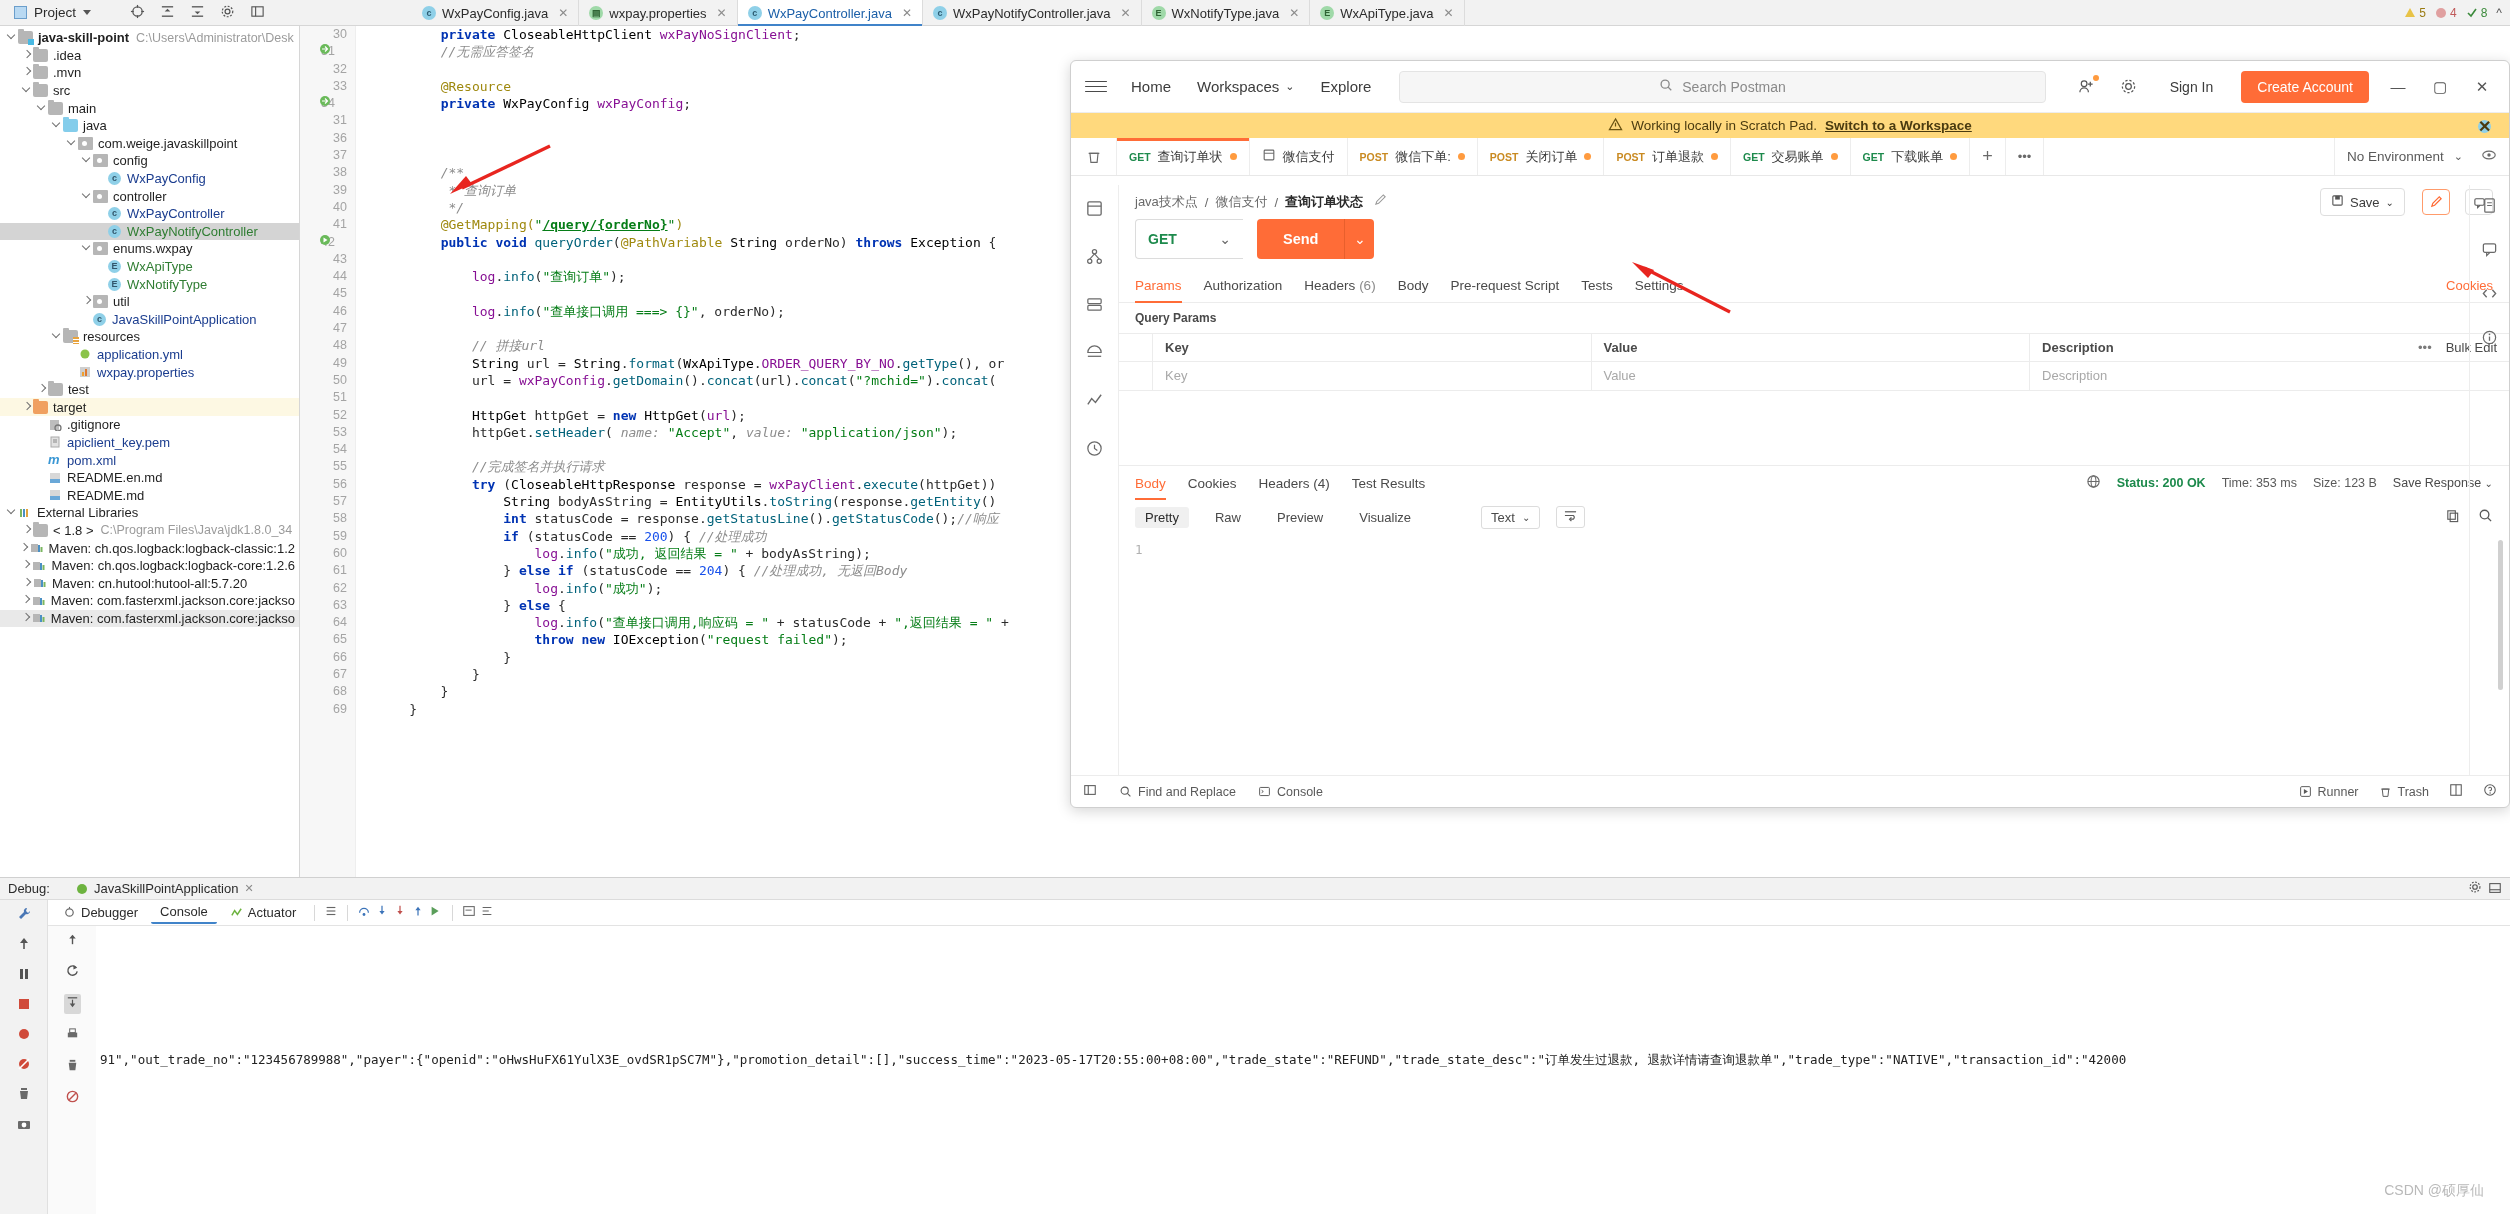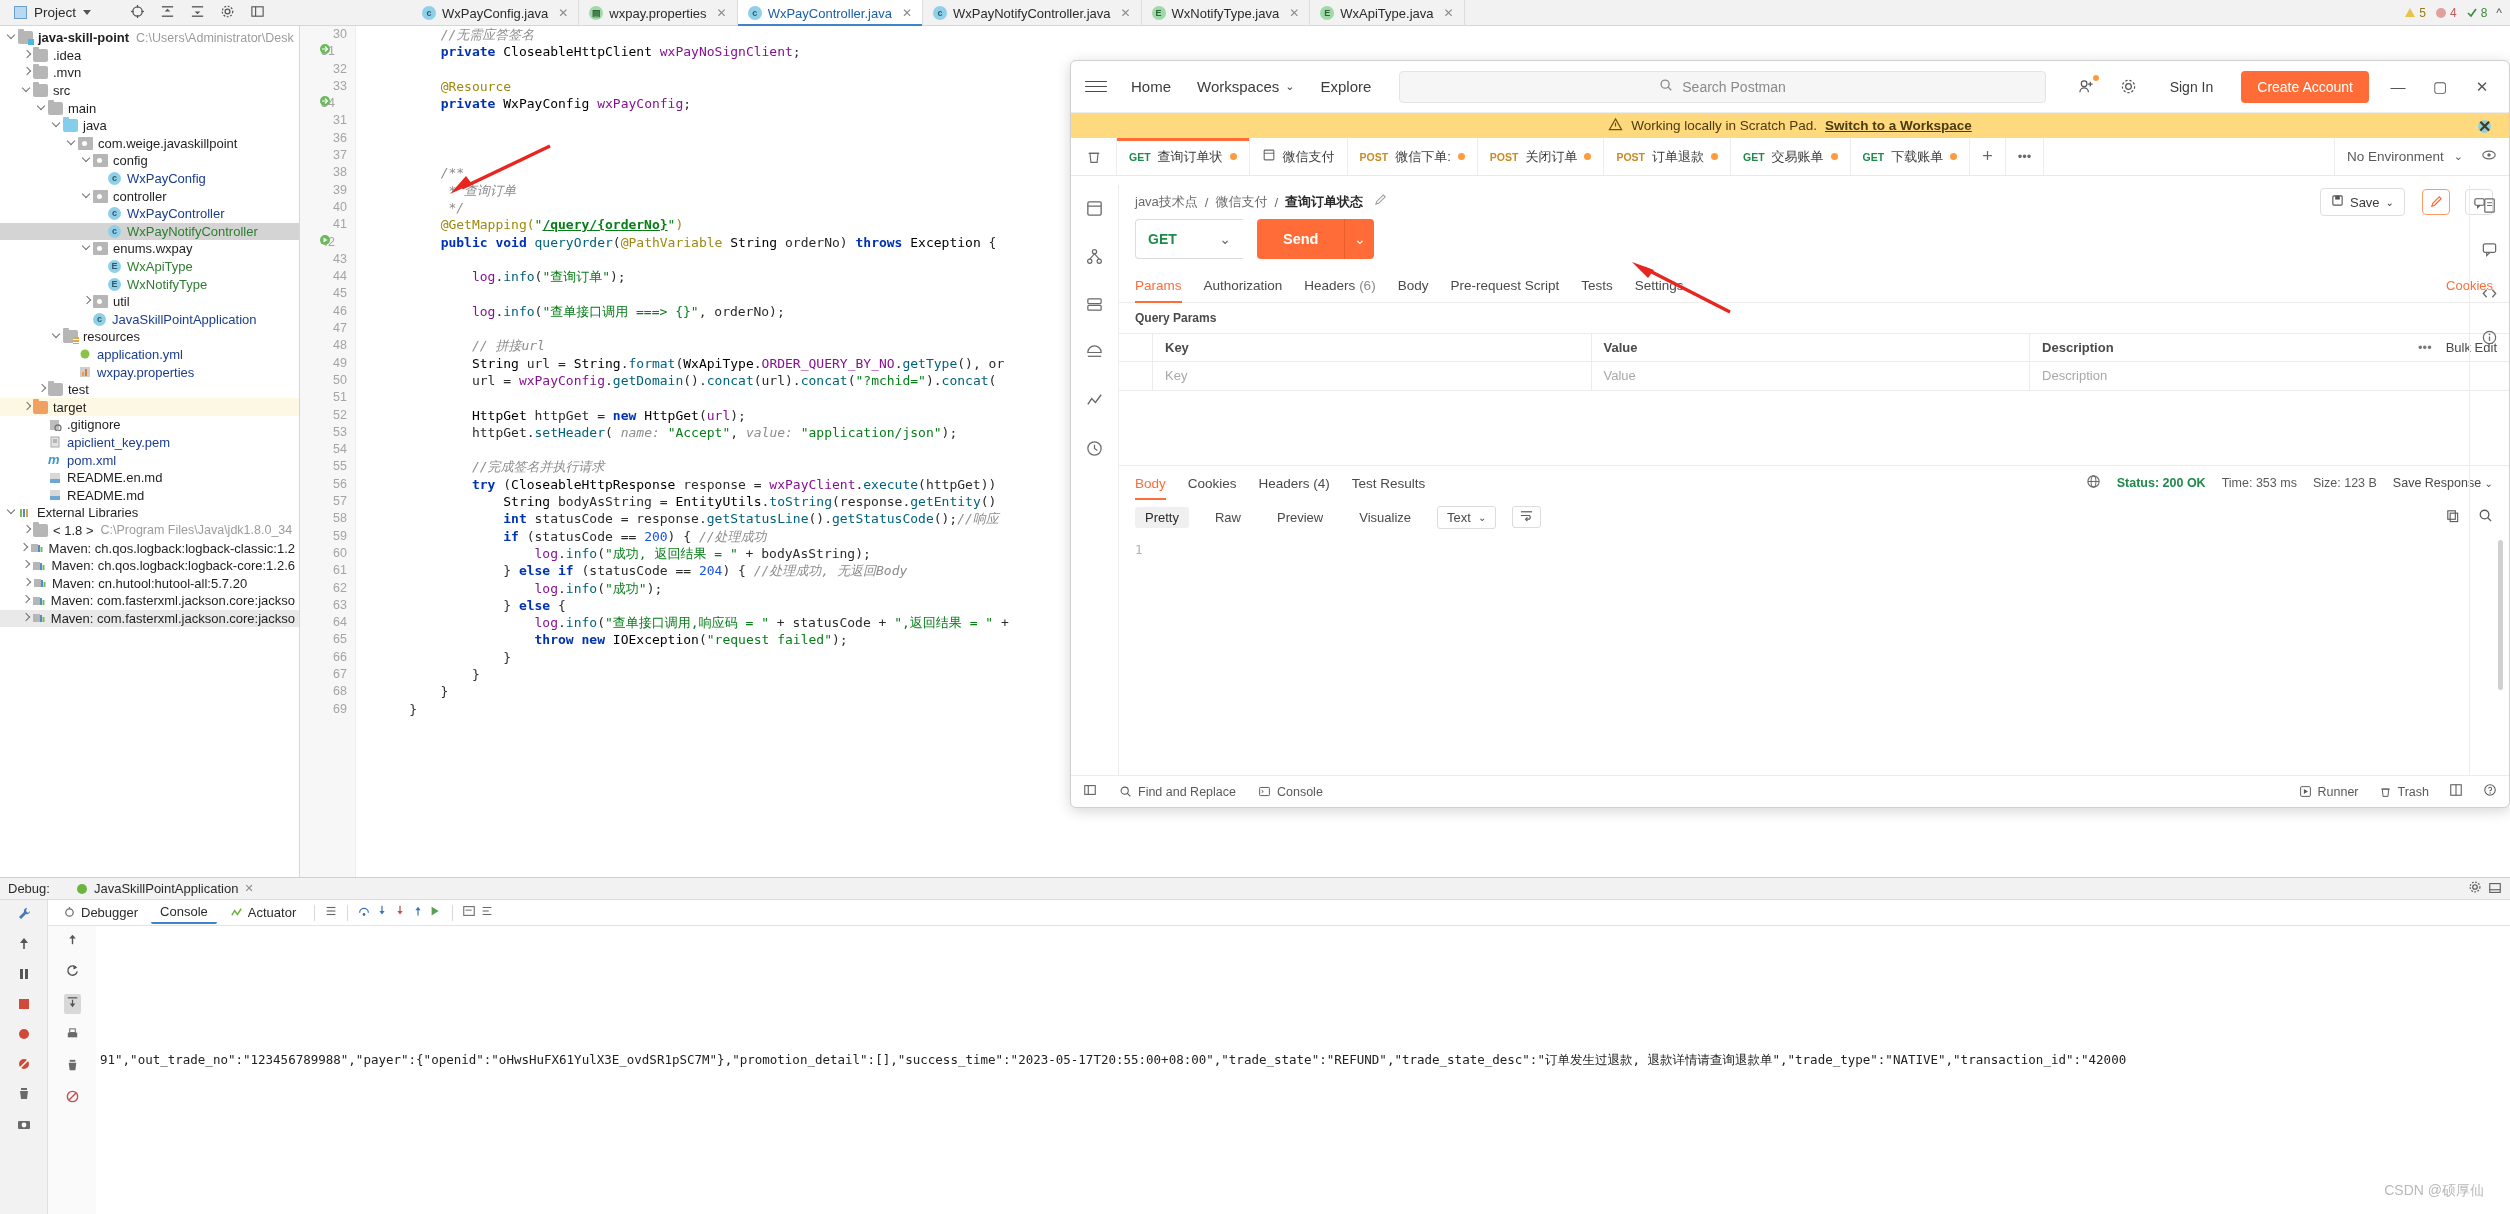--- a/index.html
+++ b/index.html
@@ -207,21 +207,21 @@
   .kvcell{padding:6px 12px;border-right:1px solid #ececec;}
   .kvchk{width:34px;border-right:1px solid #ececec;}
 
   #pm-resp{position:absolute;left:48px;right:0;bottom:32px;top:404px;display:flex;flex-direction:column;border-top:1px solid #ececec;}
   #pm-resptabs{height:34px;display:flex;align-items:center;gap:22px;padding:0 16px;font-size:13.5px;color:#4a4a4a;}
   #pm-resptabs .stat{margin-left:auto;display:flex;align-items:center;gap:16px;font-size:12.5px;color:#5a5a5a;}
   .statok{color:#1d8a4c;font-weight:bold;}
   #pm-fmtrow{height:34px;display:flex;align-items:center;gap:16px;padding:0 16px;font-size:13px;color:#4a4a4a;}
   .fpill{padding:3px 10px;border-radius:3px;}
   .fpill.active{background:#f0f0f0;color:#2b2b2b;}
-  .selbox{display:flex;align-items:center;gap:7px;border:1px solid #dcdcdc;border-radius:3px;padding:3px 9px;}
+  .selbox{display:flex;align-items:center;gap:7px;border:1px solid #dcdcdc;border-radius:3px;padding:3px 9px;margin-left:44px;}
   #pm-respbody{flex:1;position:relative;background:#fff;}
   #pm-respbody .ln{position:absolute;left:16px;top:8px;color:#b0b0b0;font-size:12.5px;
      font-family:"DejaVu Sans Mono","Liberation Mono",monospace;}
   #pm-scroll{position:absolute;right:6px;top:6px;width:5px;height:150px;background:#d0d0d0;border-radius:3px;}
   #pm-footer{position:absolute;left:0;right:0;bottom:0;height:32px;border-top:1px solid #ececec;
     display:flex;align-items:center;gap:22px;padding:0 12px;font-size:12.5px;color:#5a5a5a;}
   #pm-footer .rt{margin-left:auto;display:flex;align-items:center;gap:20px;}
   #pm-rail-r{position:absolute;right:0;top:124px;bottom:32px;width:40px;border-left:1px solid #ededed;
     display:flex;flex-direction:column;align-items:center;padding-top:12px;gap:24px;color:#6a6a6a;}
 </style>
@@ -622,22 +622,22 @@
         <div class="gl">62</div>
         <div class="gl">63</div>
         <div class="gl">64</div>
         <div class="gl">65</div>
         <div class="gl">66</div>
         <div class="gl">67</div>
         <div class="gl">68</div>
         <div class="gl">69</div>
       </div>
     <div id="code">
+        <div class="cl">        <span class="k">private</span> <span class="ty">CloseableHttpClient</span> <span class="fld">wxPayNoSignClient</span>;</div>
         <div class="cl">        <span class="cm">//无需应答签名</span></div>
-        <div class="cl">        <span class="k">private</span> <span class="ty">CloseableHttpClient</span> <span class="fld">wxPayNoSignClient</span>;</div>
         <div class="cl">&nbsp;</div>
         <div class="cl">        <span class="an">@Resource</span></div>
         <div class="cl">        <span class="k">private</span> <span class="ty">WxPayConfig</span> <span class="fld">wxPayConfig</span>;</div>
         <div class="cl">&nbsp;</div>
         <div class="cl">&nbsp;</div>
         <div class="cl">&nbsp;</div>
         <div class="cl">        <span class="cm">/**</span></div>
         <div class="cl">         <span class="cm">* 查询订单</span></div>
         <div class="cl">         <span class="cm">*/</span></div>
         <div class="cl">        <span class="an">@GetMapping(</span><span class="st">"</span><span class="ul">/query/{orderNo}</span><span class="st">"</span><span class="an">)</span></div>

